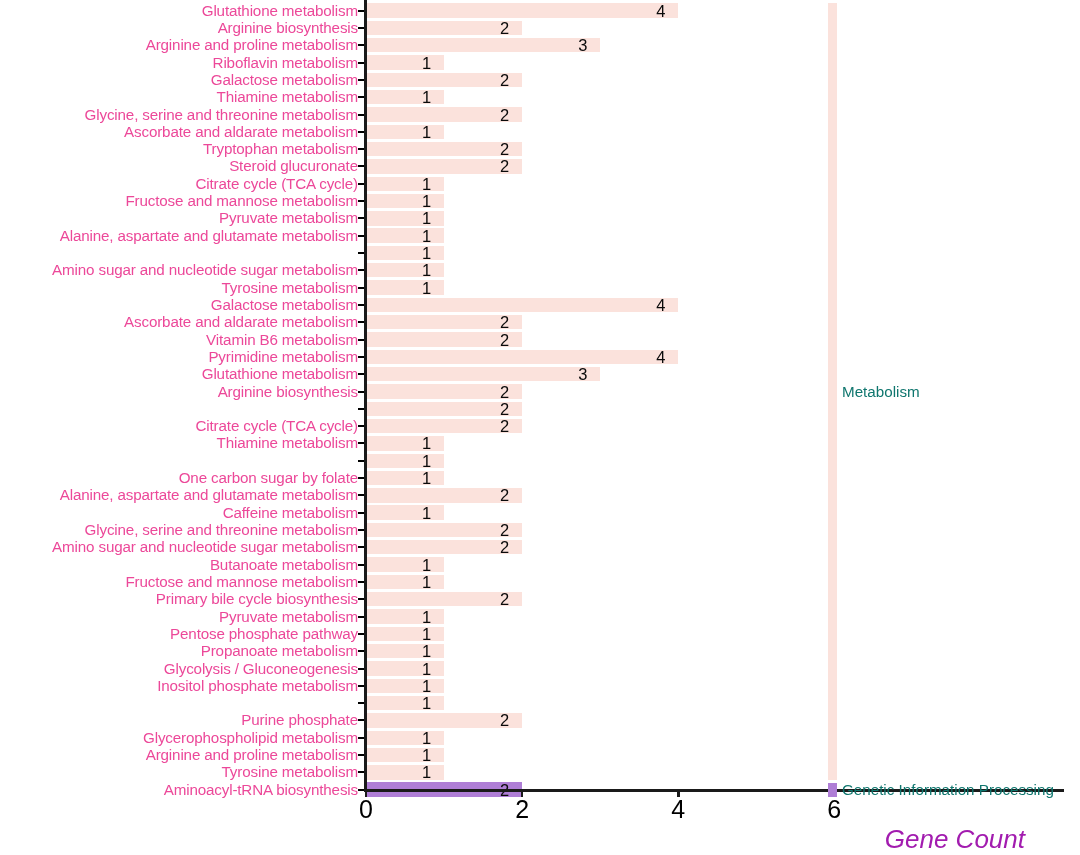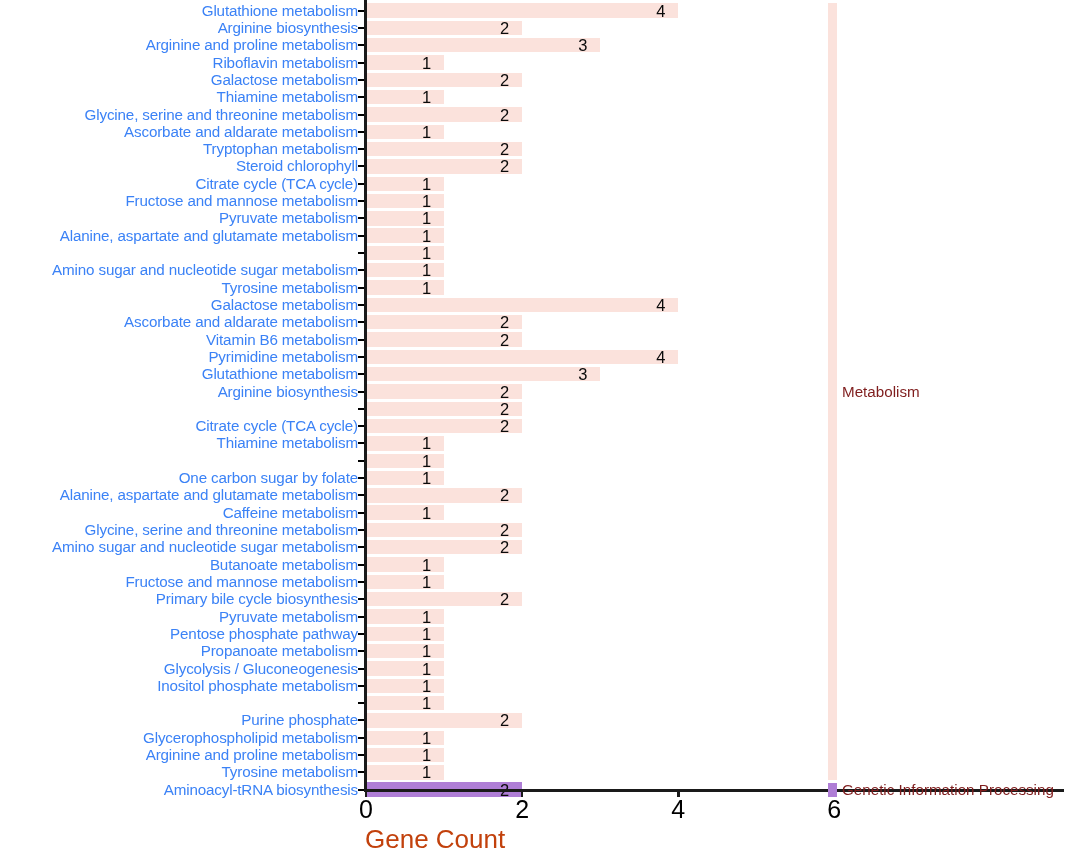--- a/index.html
+++ b/index.html
@@ -46,21 +46,21 @@
 
   .row-label {
     position: absolute;
     right: 722px;           
     top: 50%;
     transform: translateY(-50%);
     white-space: nowrap;
     font-size: 15.2px;
     line-height: 1;
     letter-spacing: -0.15px;
-    color: #3b82f6;
+    color: #ec4899;
   }
 
   .tick-y {
     position: absolute;
     left: 358px;
     top: 50%;
     transform: translateY(-50%);
     width: 7px;
     height: 2px;
     background: #000;
@@ -112,38 +112,39 @@
     transform: translateX(-50%);
     font-size: 25px;
     line-height: 1;
     color: #000;
   }
   .axis-x-title {
     position: absolute;
     left: 365px;
     width: 660px;
     top: 826px;
-    text-align: left;
+    text-align: right;
     font-size: 26px;
     line-height: 1;
-    color: #c2410c;
+    color: #a21caf;
+    font-style: italic;
   }
 
   
   .legend-strip {
     position: absolute;
     width: 9px;
   }
   .legend-strip-label {
     position: absolute;
     left: 842px;
     white-space: nowrap;
     font-size: 15.2px;
     line-height: 1;
-    color: #7f1d1d;
+    color: #0f766e;
     transform: translateY(-50%);
   }
 </style>
 </head>
 <body>
 
 <div id="chart-root">
 
   <div class="plot-area">
     <div class="rows" id="rows">
@@ -195,21 +196,21 @@
           <div class="bar" style="width: 78.05px; background: rgb(251, 226, 220);"></div>
           <div class="bar-value" style="left: 422.05px;">1</div>
         </div>
         <div class="row">
           <div class="row-label">Tryptophan metabolism</div>
           <div class="tick-y"></div>
           <div class="bar" style="width: 156.1px; background: rgb(251, 226, 220);"></div>
           <div class="bar-value" style="left: 500.1px;">2</div>
         </div>
         <div class="row">
-          <div class="row-label">Steroid chlorophyll</div>
+          <div class="row-label">Steroid glucuronate</div>
           <div class="tick-y"></div>
           <div class="bar" style="width: 156.1px; background: rgb(251, 226, 220);"></div>
           <div class="bar-value" style="left: 500.1px;">2</div>
         </div>
         <div class="row">
           <div class="row-label">Citrate cycle (TCA cycle)</div>
           <div class="tick-y"></div>
           <div class="bar" style="width: 78.05px; background: rgb(251, 226, 220);"></div>
           <div class="bar-value" style="left: 422.05px;">1</div>
         </div>

